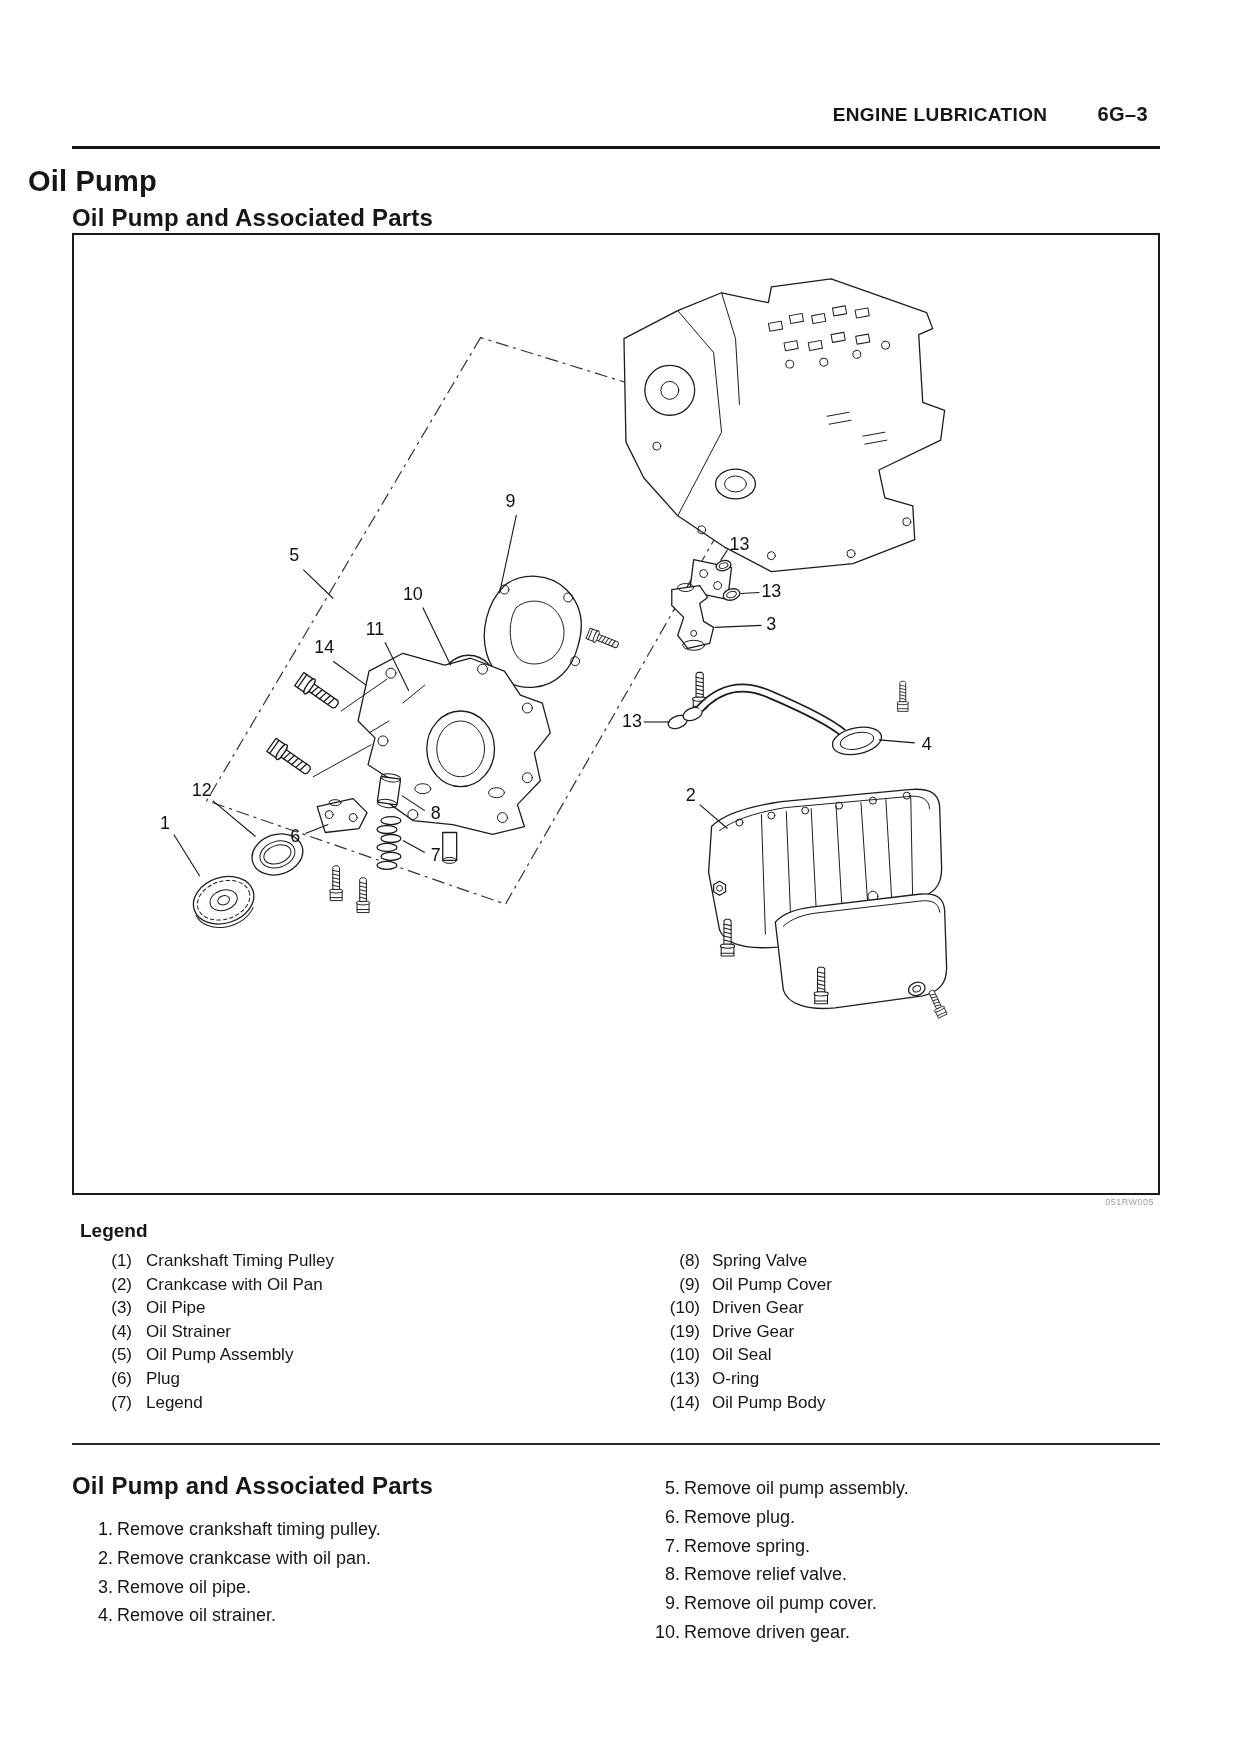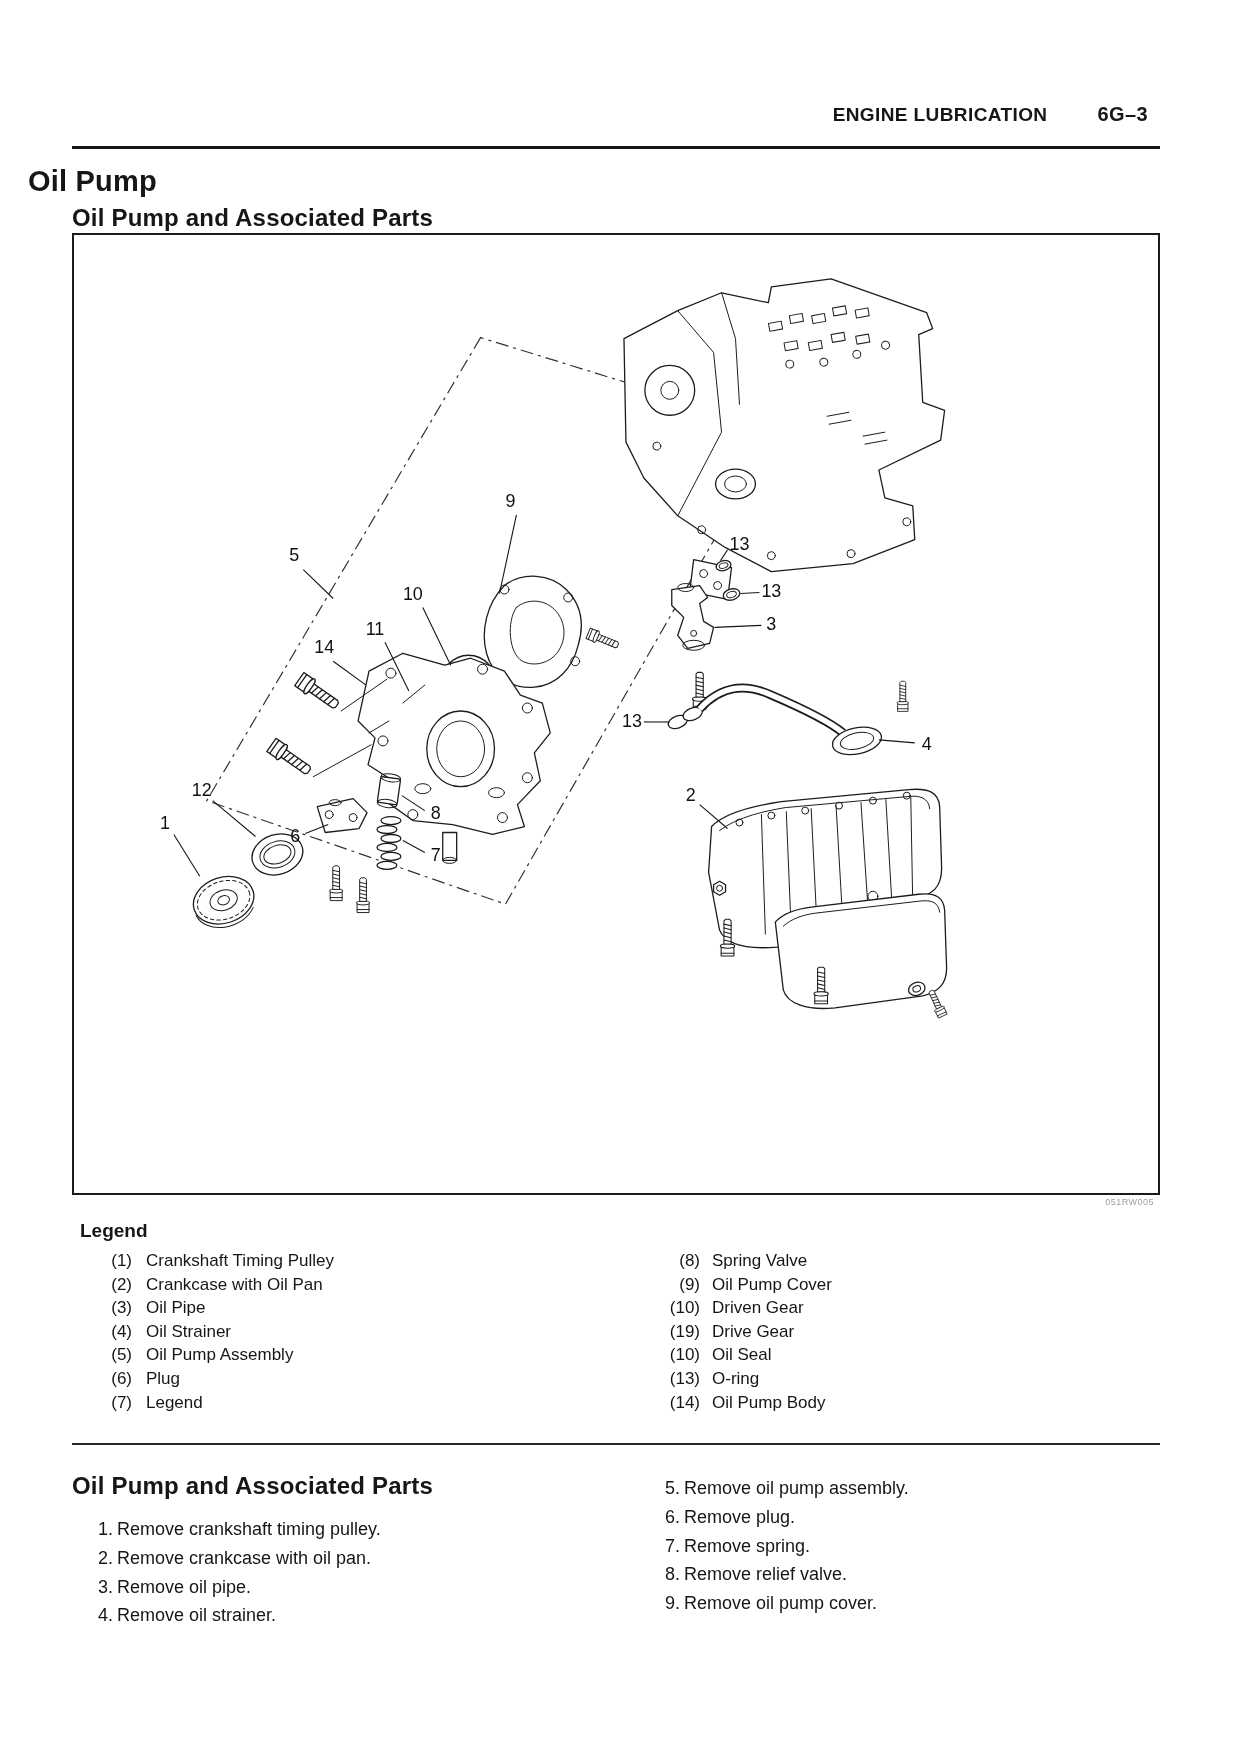--- a/index.html
+++ b/index.html
@@ -427,14 +427,18 @@
       <li>
         <span class="num">8.</span>
         <span class="lbl">Remove relief valve.</span>
       </li>
 
       <li>
         <span class="num">9.</span>
         <span class="lbl">Remove oil pump cover.</span>
       </li>
 
+      <li>
+        <span class="num">10.</span>
+        <span class="lbl">Remove driven gear.</span>
+      </li>
     </ul>
 </div>
 
 </body></html>

